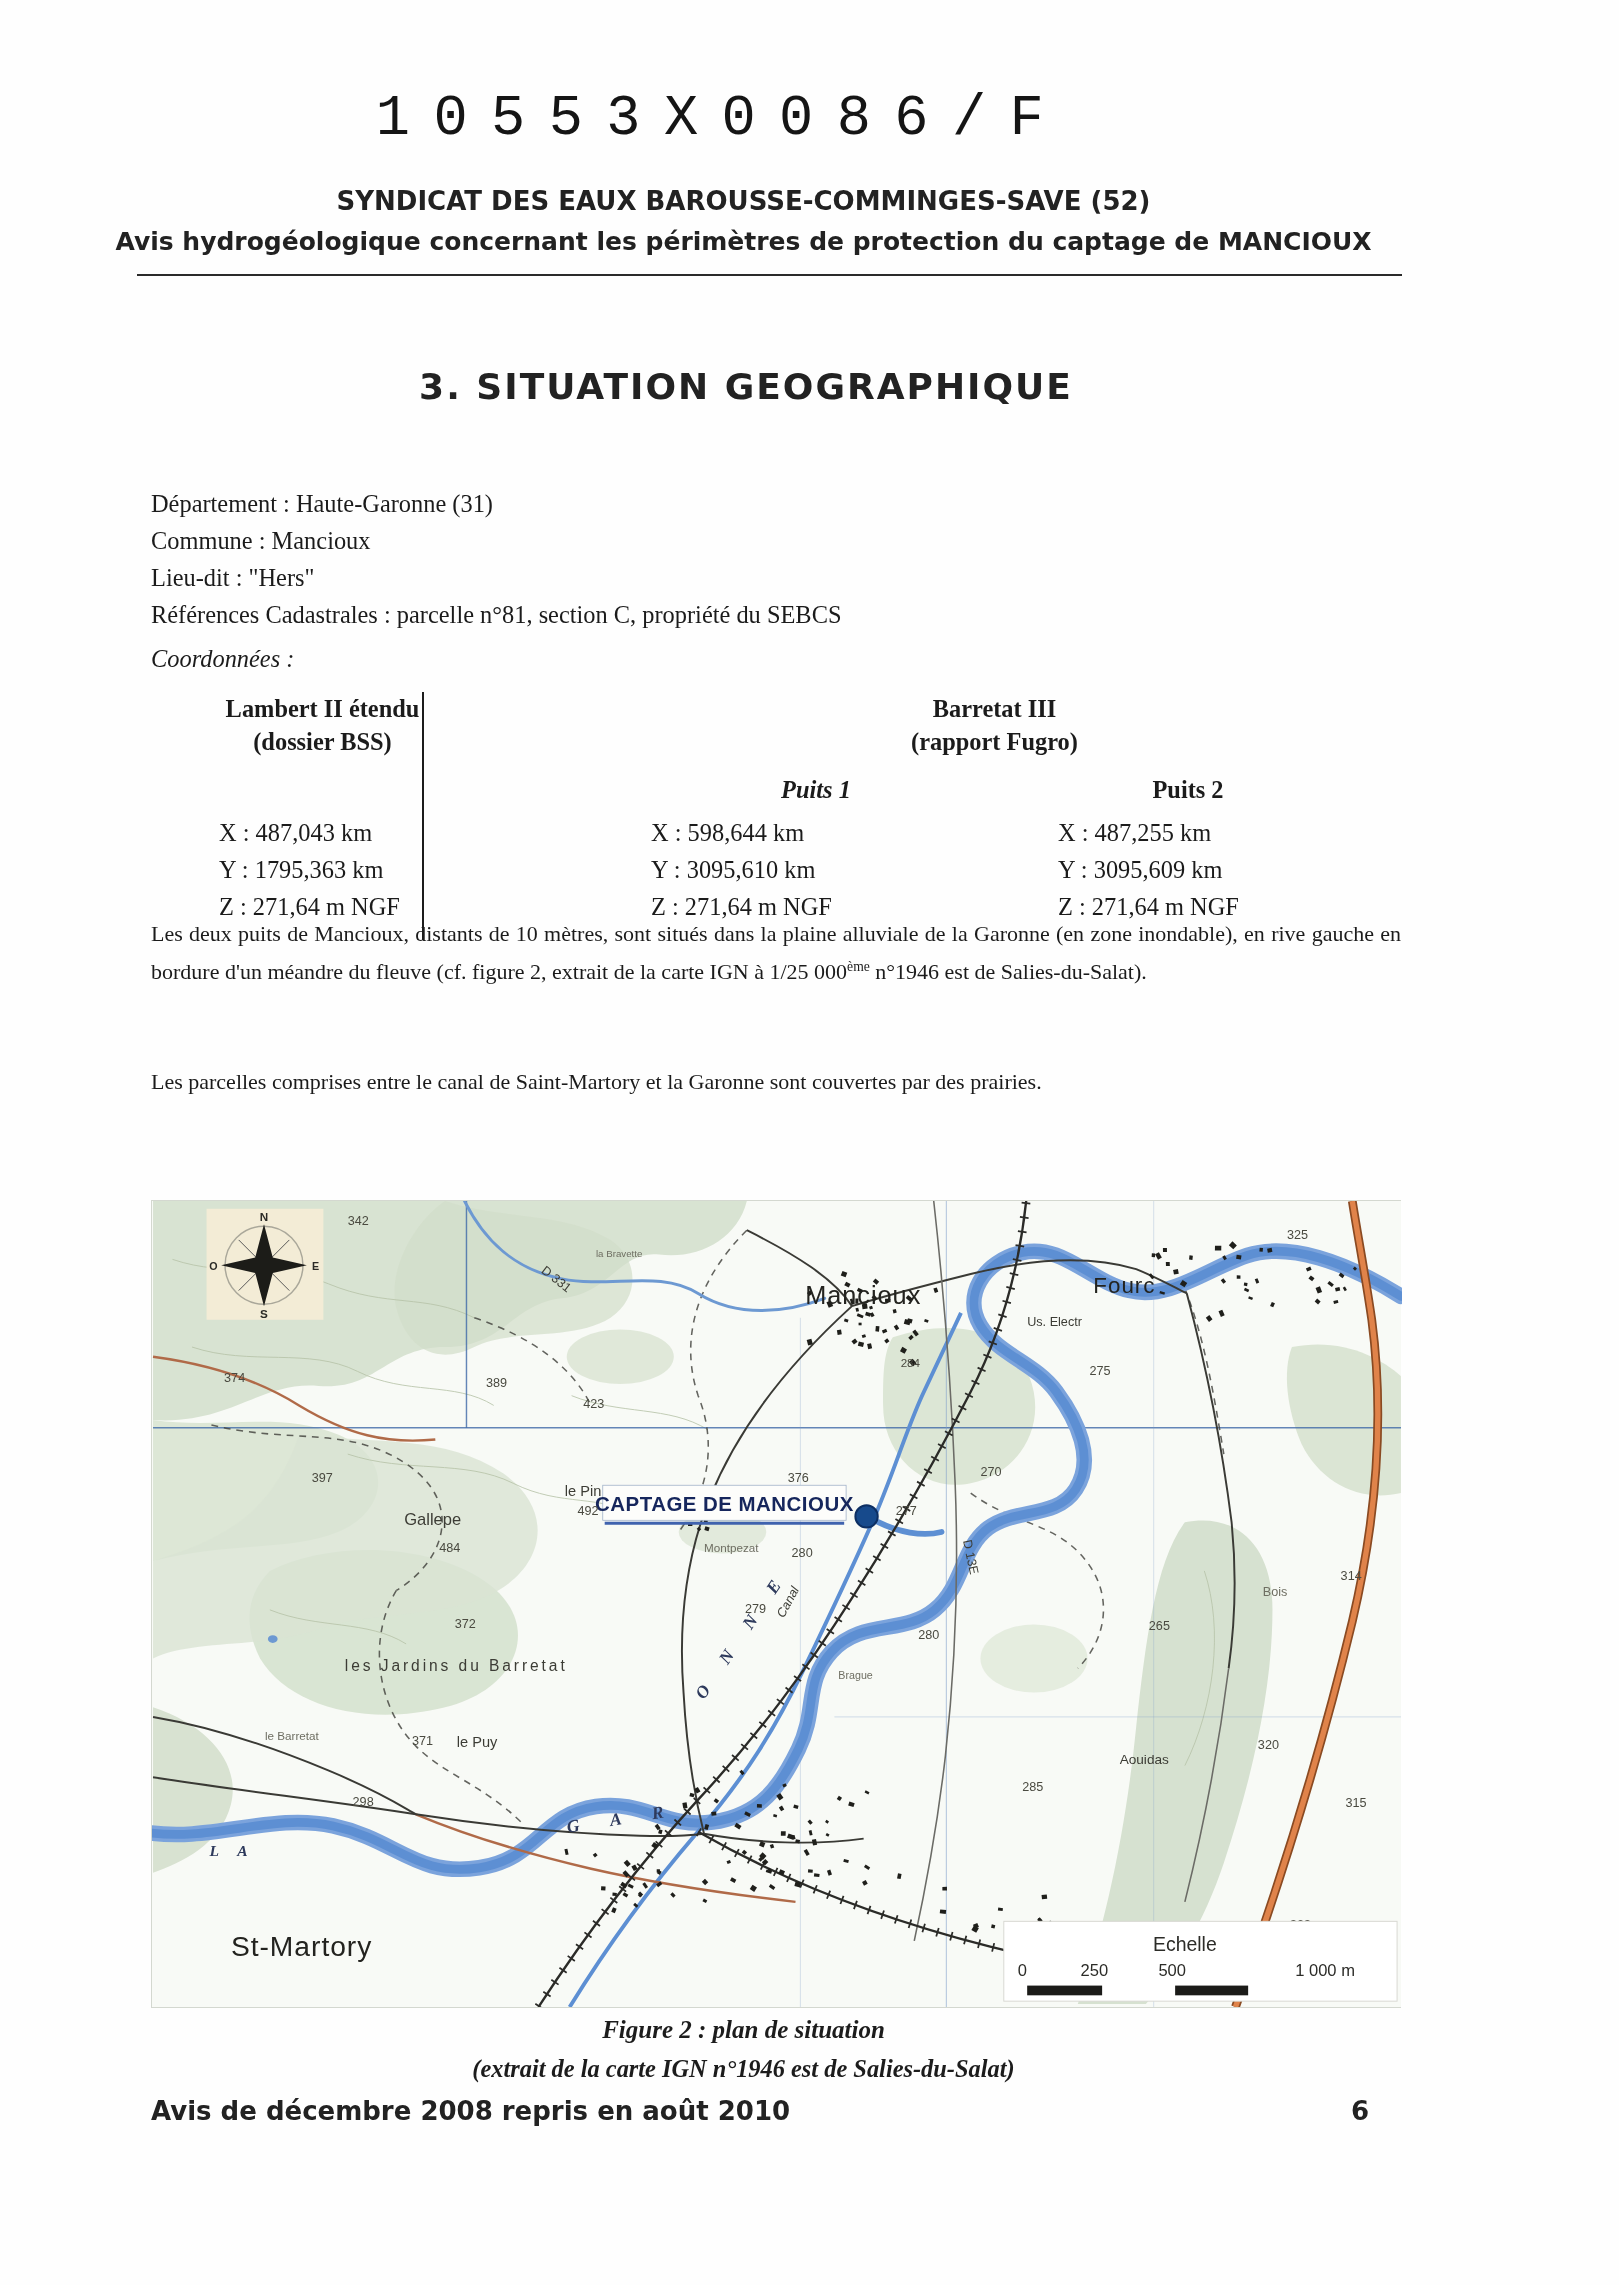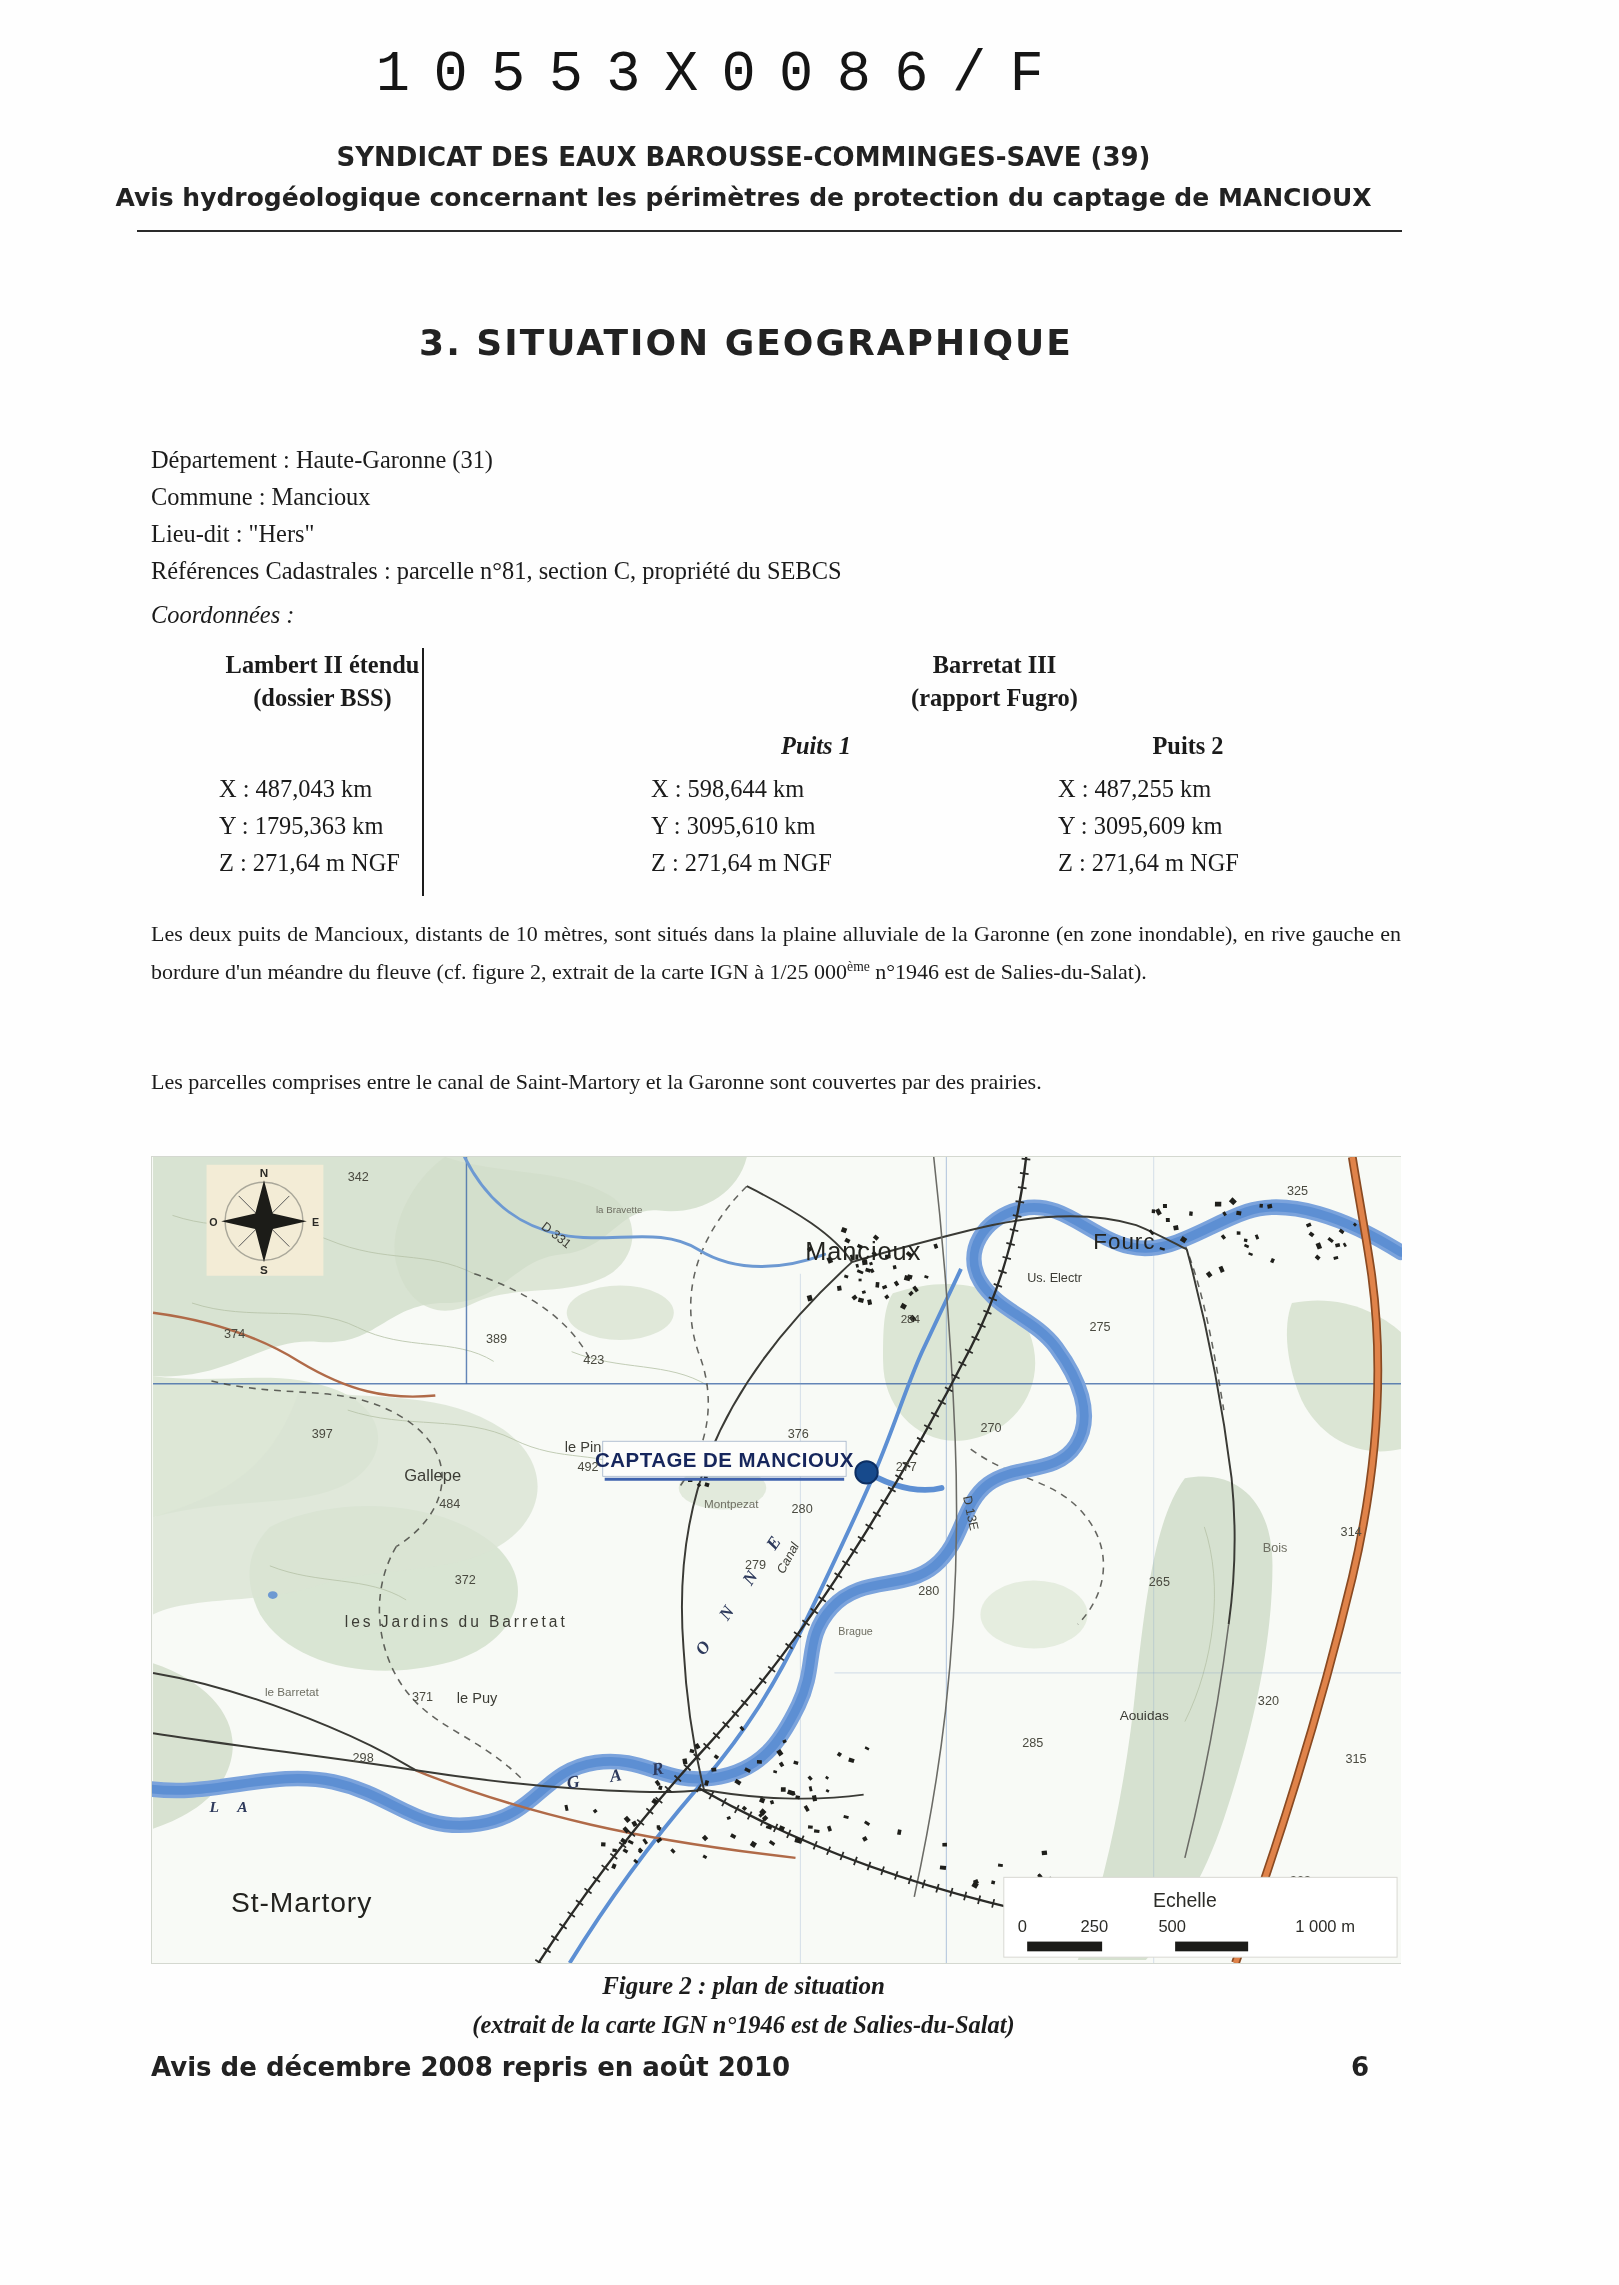--- a/index.html
+++ b/index.html
@@ -1,20 +1,20 @@
 <!DOCTYPE html>
 <html><head>
 <meta charset="utf-8">
 <style>
   html,body{margin:0;padding:0;background:#e8e8e8;}
   .page{
     position:relative;width:1620px;height:2286px;background:#fefefe;
     font-family:"Liberation Serif",serif;color:#1b1b1b;overflow:hidden;
   }
-  .abs{position:absolute;}
+  .abs{position:absolute;margin-top:44px;}
   .doc-code{
     left:0;top:43px;width:1443px;text-align:center;
     font-family:"Liberation Mono","DejaVu Sans Mono",monospace;
     font-size:57px;letter-spacing:23.4px;color:#151515;white-space:nowrap;
   }
   .hdr1{
     left:0;top:142px;width:1487px;text-align:center;
     font-family:"DejaVu Sans",sans-serif;font-weight:bold;font-size:26px;color:#222;
   }
   .hdr2{
@@ -52,21 +52,21 @@
   .ml-compass{font-family:"Liberation Sans",sans-serif;font-weight:bold;fill:#2a2a26;}
   .ml-scale{font-family:"Liberation Sans",sans-serif;fill:#2c2c28;}
 </style>
 </head>
 <body>
 
 <div class="page">
 
   <div class="abs doc-code">10553X0086/F</div>
 
-  <div class="abs hdr1">SYNDICAT DES EAUX BAROUSSE-COMMINGES-SAVE (39)</div>
+  <div class="abs hdr1">SYNDICAT DES EAUX BAROUSSE-COMMINGES-SAVE (52)</div>
   <div class="abs hdr2">Avis hydrogéologique concernant les périmètres de protection du captage de MANCIOUX</div>
   <div class="abs header-rule"></div>
 
   <div class="abs section-heading">3. SITUATION GEOGRAPHIQUE</div>
 
   <div class="abs details">
     <p>Département : Haute-Garonne (31)</p>
     <p>Commune : Mancioux</p>
     <p>Lieu-dit : "Hers"</p>
     <p>Références Cadastrales : parcelle n°81, section C, propriété du SEBCS</p>

